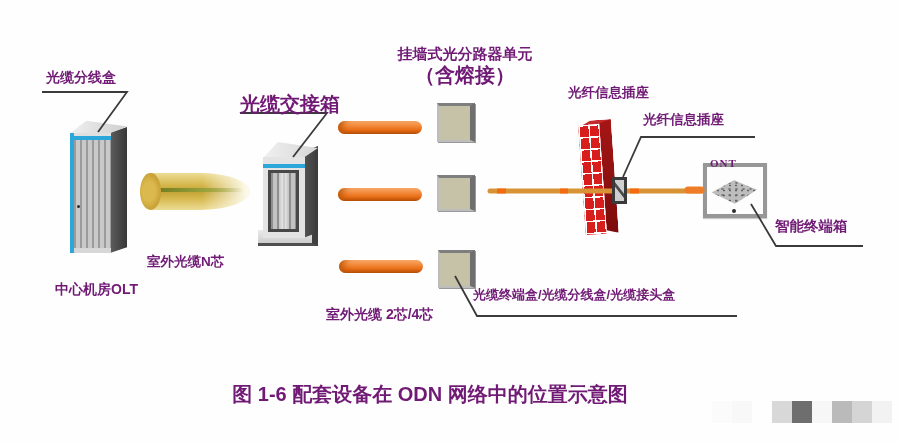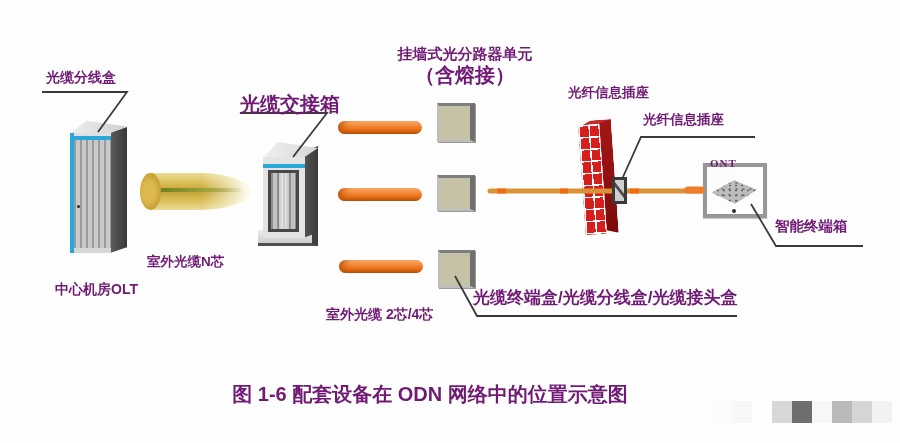--- a/index.html
+++ b/index.html
@@ -171,21 +171,21 @@
 
   <div class="abs socket"></div>
 
   <div class="lbl" style="left:46px;top:69px;font-size:14px;">光缆分线盒</div>
   <div class="lbl" style="left:55px;top:281px;font-size:14px;">中心机房OLT</div>
   <div class="lbl" style="left:147px;top:254px;font-size:13.5px;">室外光缆N芯</div>
   <div class="lbl" style="left:240px;top:93px;font-size:20px;">光缆交接箱</div>
   <div class="lbl caption" style="left:375px;top:45px;width:180px;font-size:15px;">挂墙式光分路器单元</div>
   <div class="lbl caption" style="left:375px;top:64px;width:180px;font-size:20px;">（含熔接）</div>
   <div class="lbl" style="left:326px;top:306px;font-size:14px;text-align:right;">室外光缆 2芯/4芯</div>
-  <div class="lbl" style="left:473px;top:288px;font-size:17px;">光缆终端盒/光缆分线盒/光缆接头盒</div>
+  <div class="lbl" style="left:473px;top:288px;font-size:13px;">光缆终端盒/光缆分线盒/光缆接头盒</div>
   <div class="lbl" style="left:568px;top:85px;font-size:13.5px;">光纤信息插座</div>
   <div class="lbl" style="left:643px;top:112px;font-size:13.5px;">光纤信息插座</div>
   <div class="lbl" style="left:710px;top:157px;font-size:11px;font-family:'Liberation Serif','DejaVu Serif',serif;letter-spacing:1px;">ONT</div>
   <div class="lbl" style="left:775px;top:218px;font-size:14.5px;text-align:right;">智能终端箱</div>
 
   <div class="lbl caption" style="left:175px;top:383px;width:510px;font-size:20px;">图 1-6 配套设备在 ODN 网络中的位置示意图</div>
 
   <div class="abs wm">
       <div class="wm-block" style="left: 0px; background: rgb(251, 251, 251);"></div>
       <div class="wm-block" style="left: 20px; background: rgb(248, 248, 248);"></div>

